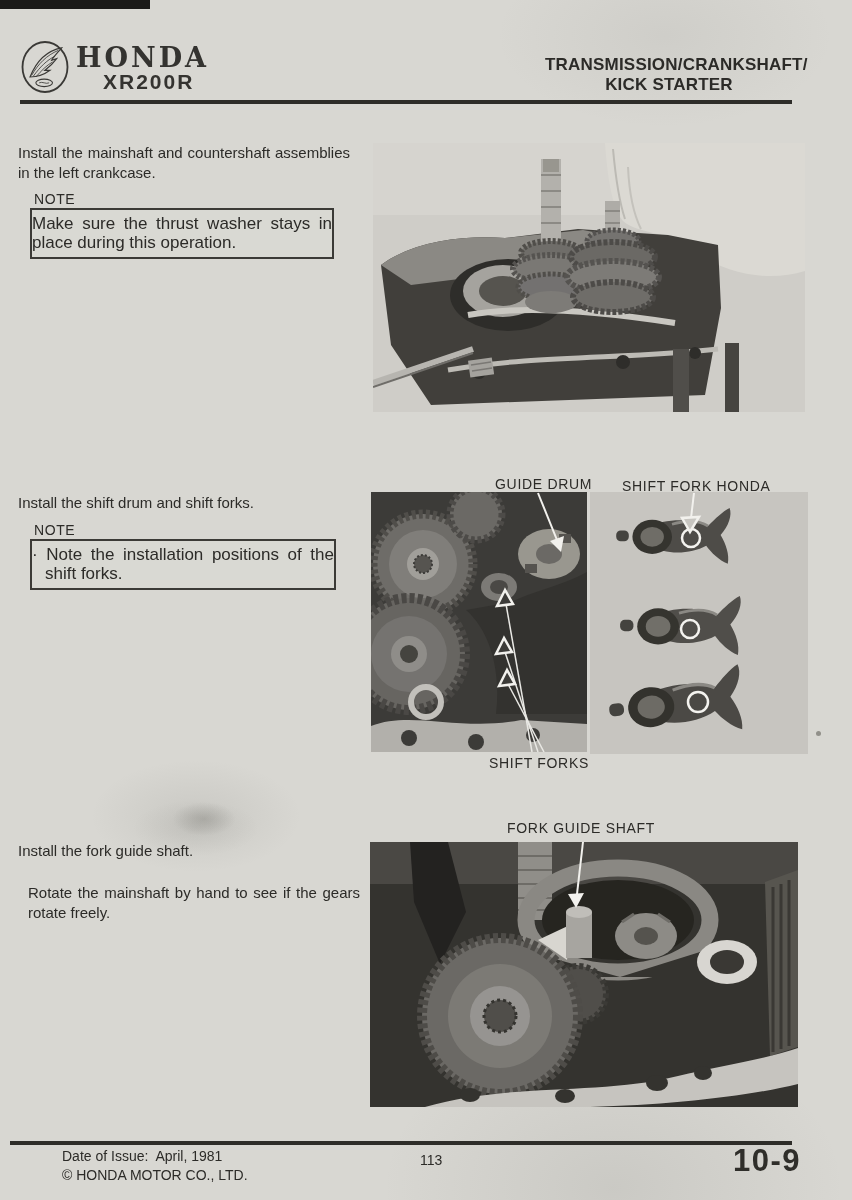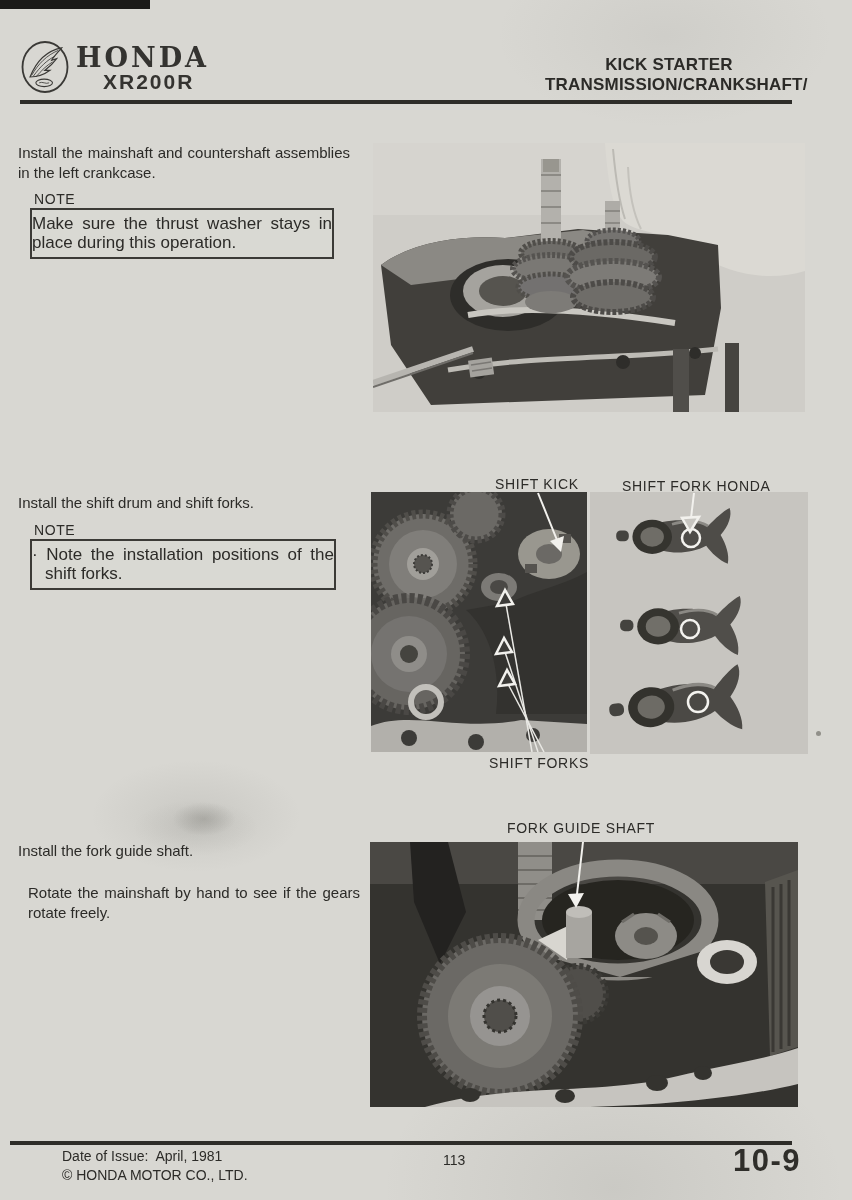--- a/index.html
+++ b/index.html
@@ -47,22 +47,22 @@
     <path d="M12,45 C20,25 34,13 50,10 C44,17 40,21 38,25 L44,23 C38,31 34,34 30,37 L36,37 C28,43 20,45 12,45 Z" fill="none" stroke="#3a3936" stroke-width="1.4"></path>
     <path d="M14,43 C22,29 32,19 46,13" stroke="#3a3936" stroke-width="1" fill="none"></path>
     <path d="M16,44 C24,33 32,25 42,20" stroke="#3a3936" stroke-width="1" fill="none"></path>
     <path d="M19,45 C26,37 32,31 39,27" stroke="#3a3936" stroke-width="1" fill="none"></path>
     <ellipse cx="29" cy="52" rx="10" ry="4.5" fill="none" stroke="#3a3936" stroke-width="1.3"></ellipse>
     <path d="M23,52 C27,50 31,54 35,52" stroke="#3a3936" stroke-width="1" fill="none"></path>
   </svg>
   <div class="abs brand" style="left:76px;top:42px;">HONDA</div>
   <div class="abs model" style="left:103px;top:70px;">XR200R</div>
   <div class="abs section-title" style="left:545px;top:55px;width:248px;">
+    <div>TRANSMISSION/CRANKSHAFT/</div>
     <div>KICK STARTER</div>
-    <div>TRANSMISSION/CRANKSHAFT/</div>
   </div>
   <div class="abs rule" style="left:20px;top:100px;width:772px;height:4px;"></div>
 
   <div class="abs body-text" style="left:18px;top:143px;width:332px;">Install the mainshaft and countershaft assemblies in the left crankcase.</div>
   <div class="abs note-label" style="left:34px;top:191px;">NOTE</div>
   <div class="abs note-box" style="left:30px;top:208px;width:300px;">
     <p>Make sure the thrust washer stays in place during this operation.</p>
   </div>
 
   <svg class="abs photo" style="left:373px;top:143px;" width="432" height="269" viewBox="0 0 432 269">
@@ -111,21 +111,21 @@
     <rect x="300" y="206" width="16" height="63" fill="#504e4a"></rect>
     <rect x="352" y="200" width="14" height="69" fill="#464440"></rect>
   </svg>
 
   <div class="abs body-text" style="left:18px;top:493px;width:332px;">Install the shift drum and shift forks.</div>
   <div class="abs note-label" style="left:34px;top:522px;">NOTE</div>
   <div class="abs note-box" style="left:30px;top:539px;width:302px;">
     <p class="bullet-item"><span>·</span> <span>Note the installation positions of the shift forks.</span></p>
   </div>
 
-  <div class="abs photo-label" style="left:495px;top:476px;">SHIFT KICK</div>
+  <div class="abs photo-label" style="left:495px;top:476px;">GUIDE DRUM</div>
   <div class="abs photo-label" style="left:622px;top:478px;">SHIFT FORK HONDA</div>
   <div class="abs photo-label" style="left:489px;top:755px;">SHIFT FORKS</div>
 
   <svg class="abs photo" style="left:371px;top:492px;" width="216" height="260" viewBox="0 0 216 260">
     <rect width="216" height="260" fill="#3c3b38"></rect>
     <g>
       <circle cx="52" cy="72" r="50" fill="#6e6c68" stroke="#504e4a" stroke-width="9" stroke-dasharray="4 3"></circle>
       <circle cx="52" cy="72" r="34" fill="#807e7a"></circle>
       <circle cx="52" cy="72" r="16" fill="#a19f9a"></circle>
       <circle cx="52" cy="72" r="9" fill="#565450" stroke="#3c3b38" stroke-width="2" stroke-dasharray="2 2"></circle>
@@ -248,16 +248,16 @@
     </g>
     <g>
       <line x1="213" y1="0" x2="207" y2="52" stroke="#f2f1ed" stroke-width="2"></line>
       <polygon points="206,66 198,52 214,51" fill="#f2f1ed"></polygon>
     </g>
   </svg>
 
   <div class="abs rule" style="left:10px;top:1141px;width:782px;height:3.5px;"></div>
   <div class="abs footer-small pre" style="left:22px;top:1147px;">Date of Issue:  April, 1981</div>
   <div class="abs footer-small" style="left:22px;top:1166px;">© HONDA MOTOR CO., LTD.</div>
-  <div class="abs footer-small" style="left:403px;top:1151px;">113</div>
+  <div class="abs footer-small" style="left:380px;top:1151px;">113</div>
   <div class="abs page-code" style="left:733px;top:1143px;">10-9</div>
 
 </div>
 
 </body></html>

